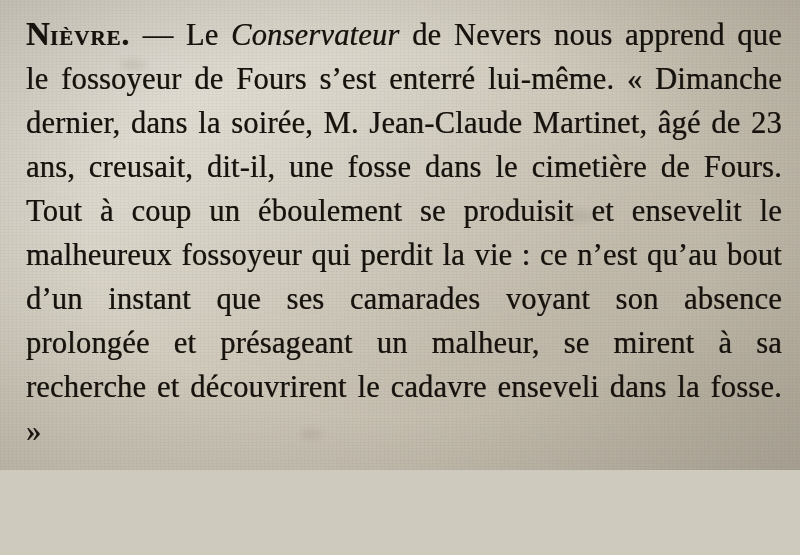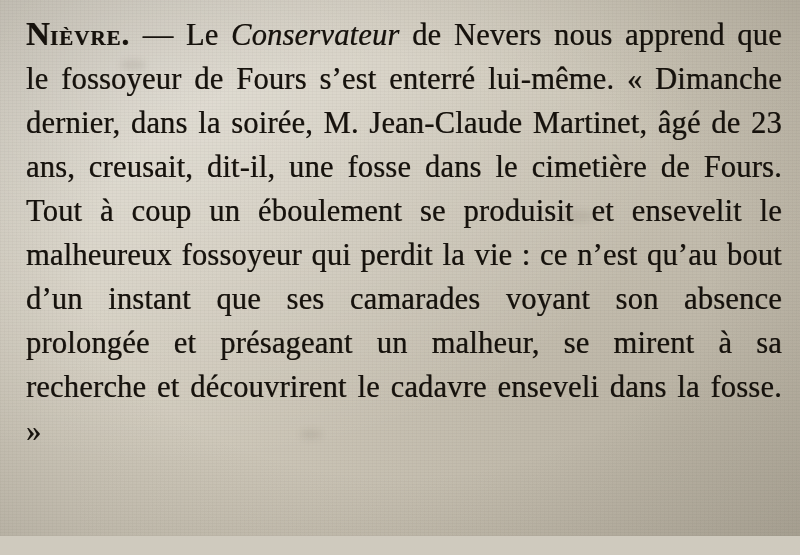--- a/index.html
+++ b/index.html
@@ -9,21 +9,21 @@
   body {
     width: 800px;
     height: 555px;
     overflow: hidden;
     background: #cfcabe;
     font-family: "Liberation Serif", serif;
   }
   #scan {
     position: relative;
     width: 800px;
-    height: 536px;
+    height: 470px;
     background:
       radial-gradient(ellipse at 20% 15%, rgba(255,255,255,0.30), rgba(255,255,255,0) 60%),
       radial-gradient(ellipse at 85% 80%, rgba(120,110,95,0.18), rgba(120,110,95,0) 65%),
       linear-gradient(115deg, #d6d1c4 0%, #d2ccbe 35%, #cbc5b6 70%, #c6c0b1 100%);
     box-sizing: border-box;
     padding: 12px 18px 10px 26px;
   }
   
   #grain {
     position: absolute;

